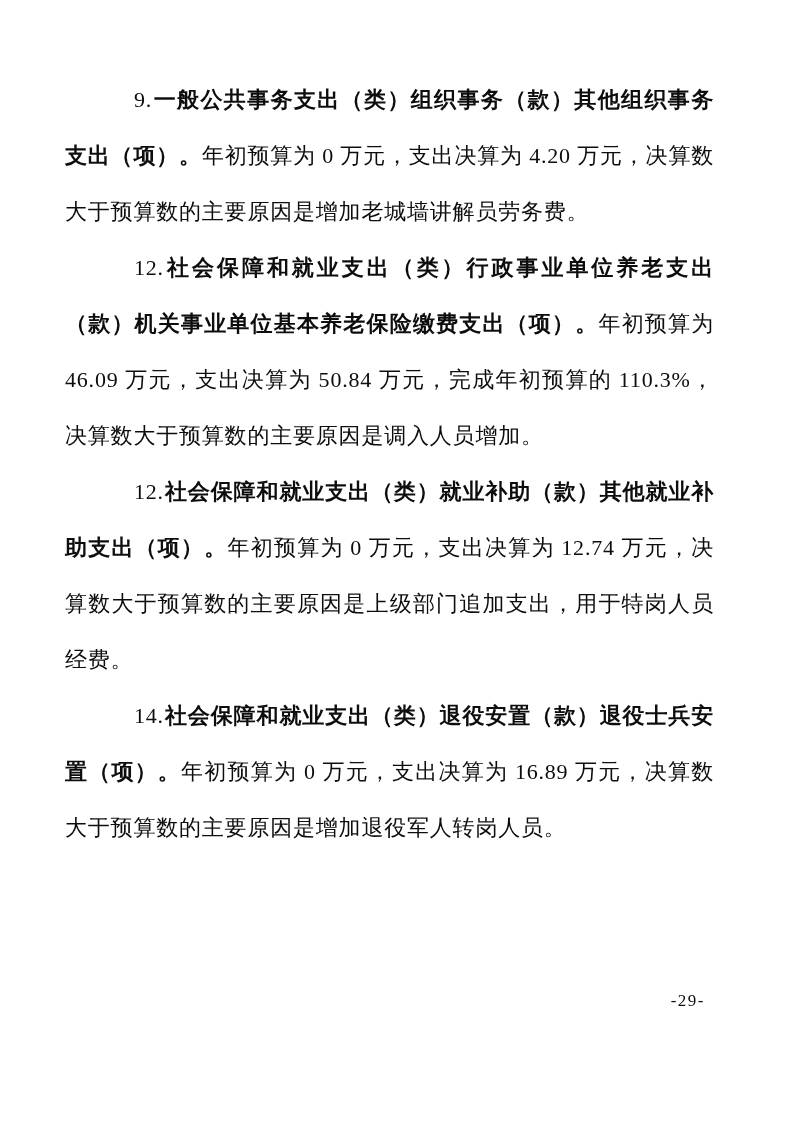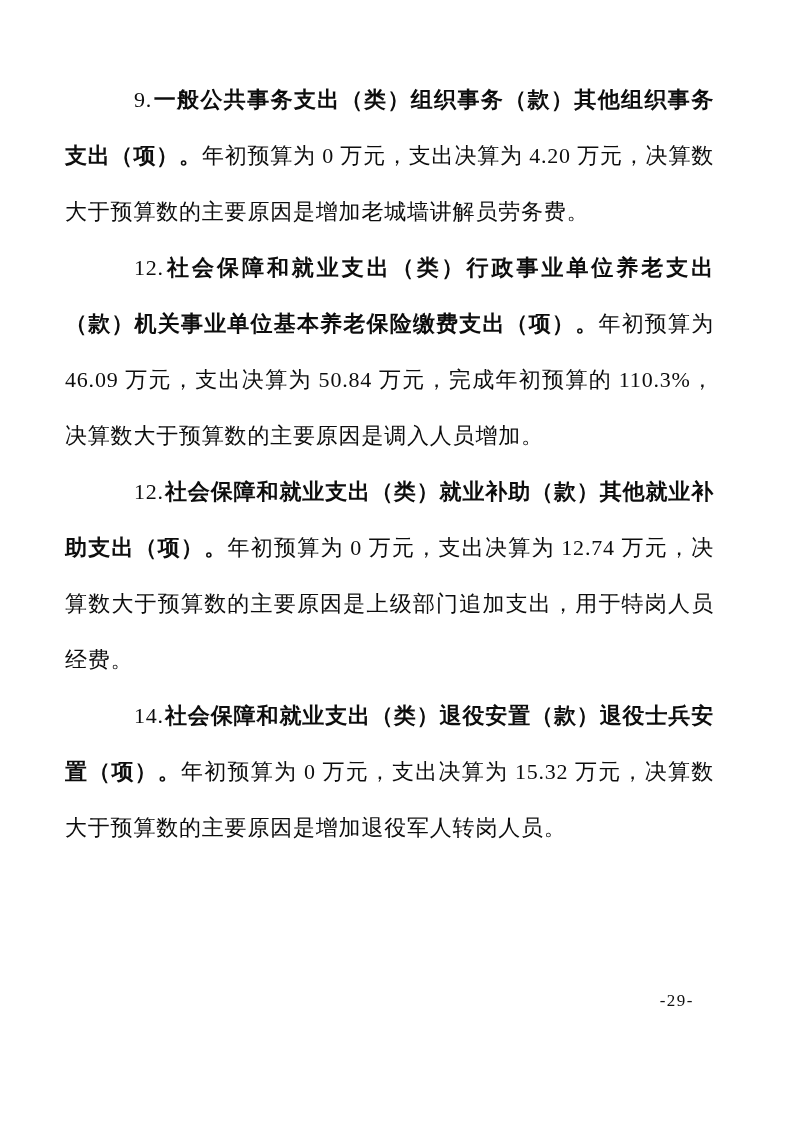--- a/index.html
+++ b/index.html
@@ -42,31 +42,31 @@
   }
   .para-title {
     font-weight: 700;
   }
   .para-body {
     font-weight: 400;
   }
   .page-number {
     position: absolute;
     top: 990px;
-    right: 99px;
+    right: 88px;
     font-size: 17px;
     line-height: 22px;
     letter-spacing: 1.5px;
     color: #111111;
   }
 </style>
 </head>
 <body>
 
 <div class="page">
   <div class="doc-content">
     <p class="para"><span class="para-num">9.</span><span class="para-title">一般公共事务支出（类）组织事务（款）其他组织事务支出（项）。</span><span class="para-body">年初预算为 0 万元，支出决算为 4.20 万元，决算数大于预算数的主要原因是增加老城墙讲解员劳务费。</span></p>
     <p class="para"><span class="para-num">12.</span><span class="para-title">社会保障和就业支出（类）行政事业单位养老支出（款）机关事业单位基本养老保险缴费支出（项）。</span><span class="para-body">年初预算为 46.09 万元，支出决算为 50.84 万元，完成年初预算的 110.3%，决算数大于预算数的主要原因是调入人员增加。</span></p>
     <p class="para"><span class="para-num">12.</span><span class="para-title">社会保障和就业支出（类）就业补助（款）其他就业补助支出（项）。</span><span class="para-body">年初预算为 0 万元，支出决算为 12.74 万元，决算数大于预算数的主要原因是上级部门追加支出，用于特岗人员经费。</span></p>
-    <p class="para"><span class="para-num">14.</span><span class="para-title">社会保障和就业支出（类）退役安置（款）退役士兵安置（项）。</span><span class="para-body">年初预算为 0 万元，支出决算为 15.32 万元，决算数大于预算数的主要原因是增加退役军人转岗人员。</span></p>
+    <p class="para"><span class="para-num">14.</span><span class="para-title">社会保障和就业支出（类）退役安置（款）退役士兵安置（项）。</span><span class="para-body">年初预算为 0 万元，支出决算为 16.89 万元，决算数大于预算数的主要原因是增加退役军人转岗人员。</span></p>
   </div>
   <div class="page-number">-29-</div>
 </div>
 
 </body></html>

